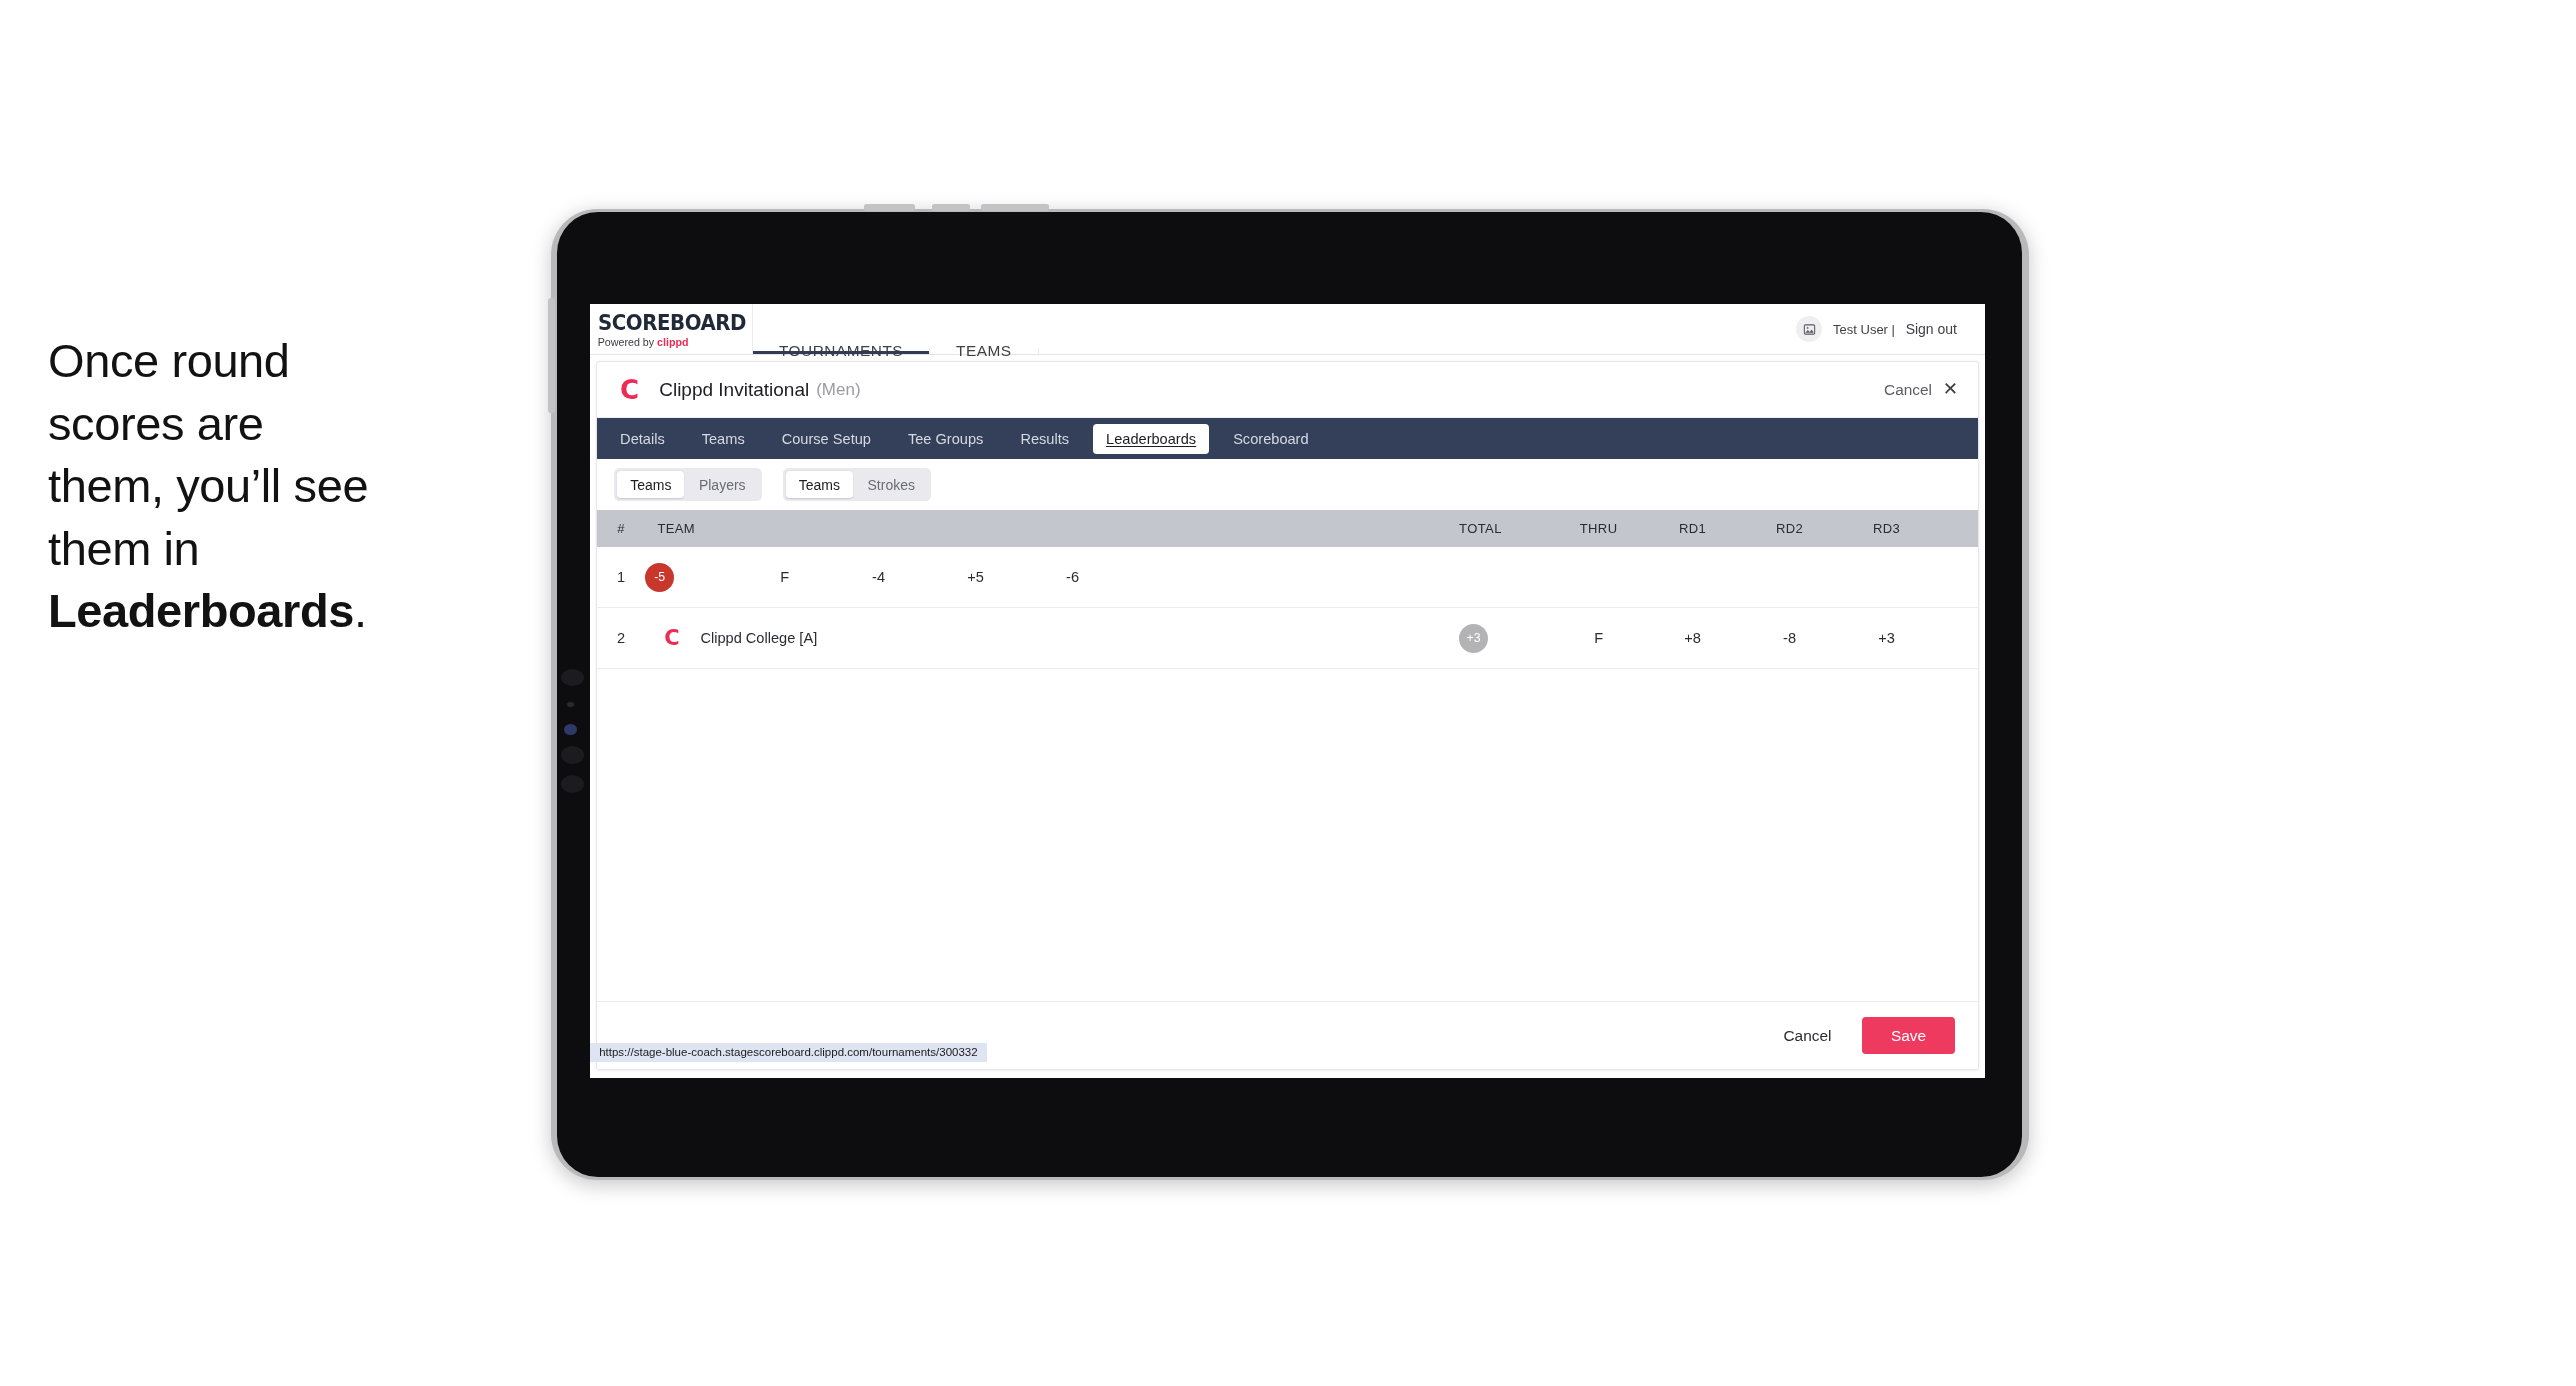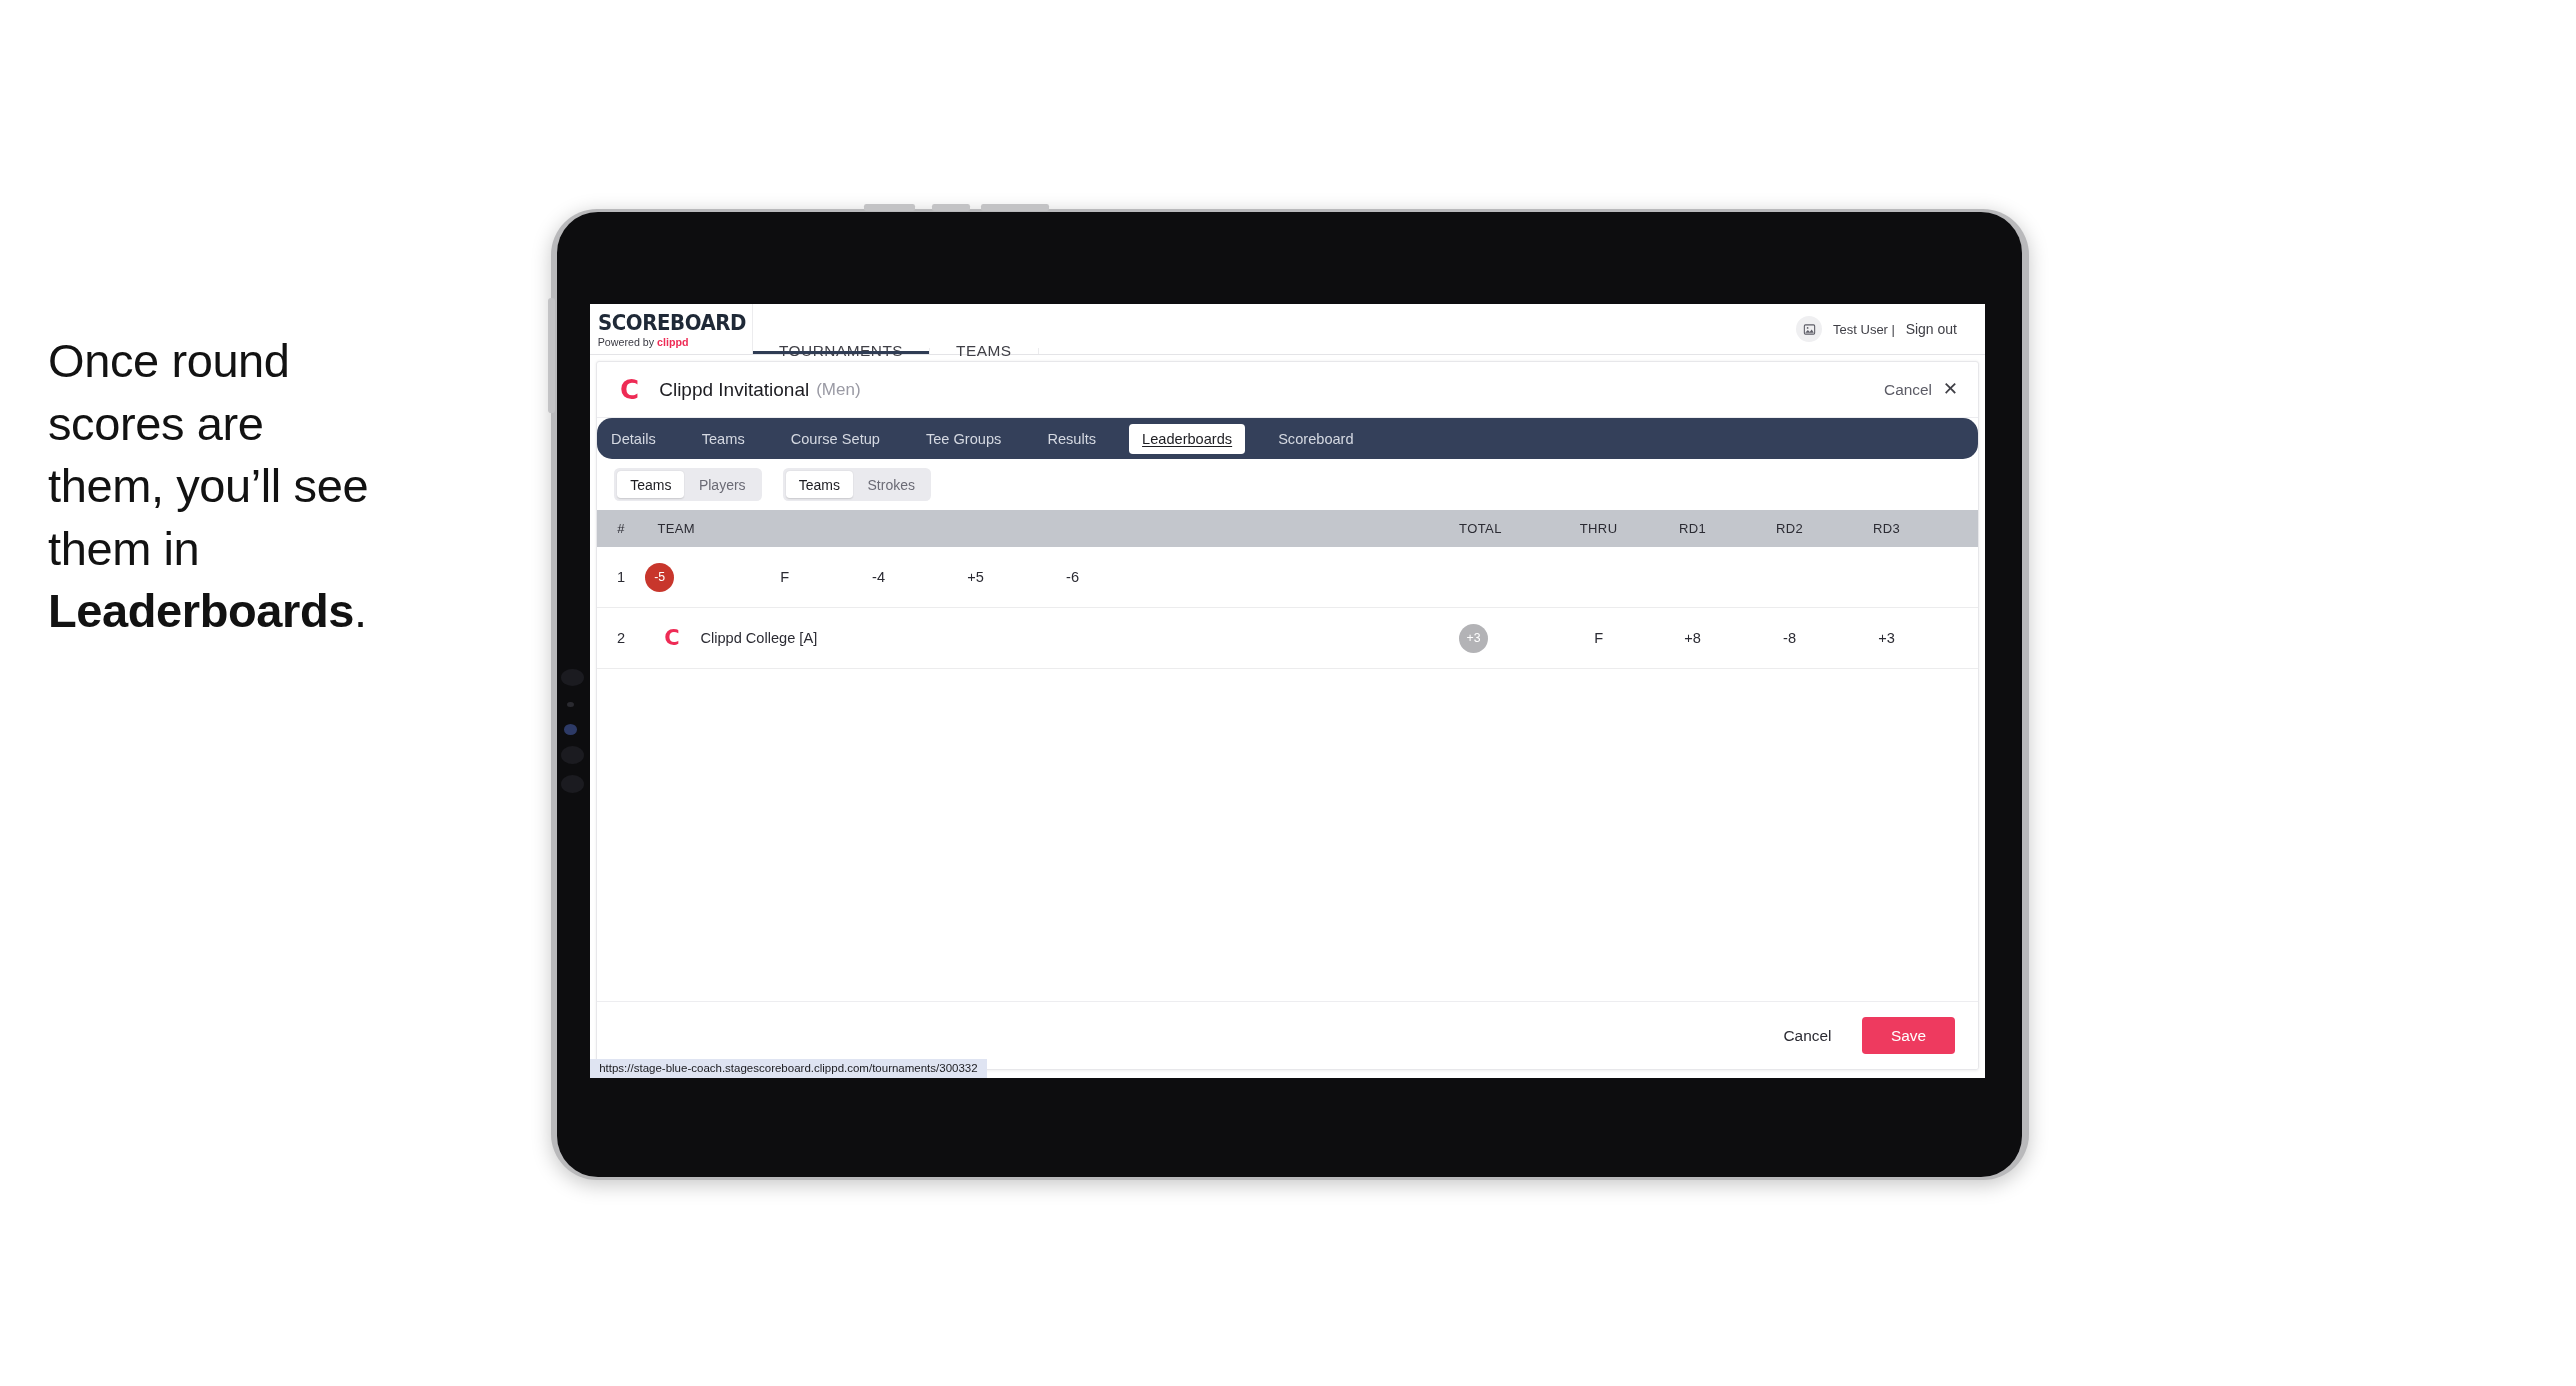--- a/index.html
+++ b/index.html
@@ -181,23 +181,22 @@
     cursor: pointer;
   }
   .cancel-x-label { font-size: 15.4px; color: #5c5c66; }
   .cancel-x-icon { font-size: 18.4px; color: #3f3f46; line-height: 1; }
 
   
   .subnav {
     height: 41px;
     background: #34405a;
     display: flex; align-items: center;
-    padding-left: 1px;
-    gap: 20px;
-    border-radius: 15px;
+    padding-left: 10px;
+    gap: 11px;
   }
   .subnav-item {
     font-size: 14.6px;
     color: #d5d9e2;
     padding: 7px 13px;
     border-radius: 3.8px;
     cursor: pointer;
     white-space: nowrap;
   }
   .subnav-item.active {
@@ -319,21 +318,21 @@
     border: none;
     border-radius: 3.8px;
     padding: 9.2px 29px;
     cursor: pointer;
     font-family: "Liberation Sans", sans-serif;
   }
 
   
   .statusbar {
     position: absolute;
-    left: 0; bottom: 0;
+    left: 0; bottom: 16px;
     background: #dfe4f2;
     color: #1b1b1f;
     font-size: 11.5px;
     padding: 3.1px 9.2px 3.8px 9.2px;
     white-space: nowrap;
   }
 </style>
 </head>
 <body>
 

